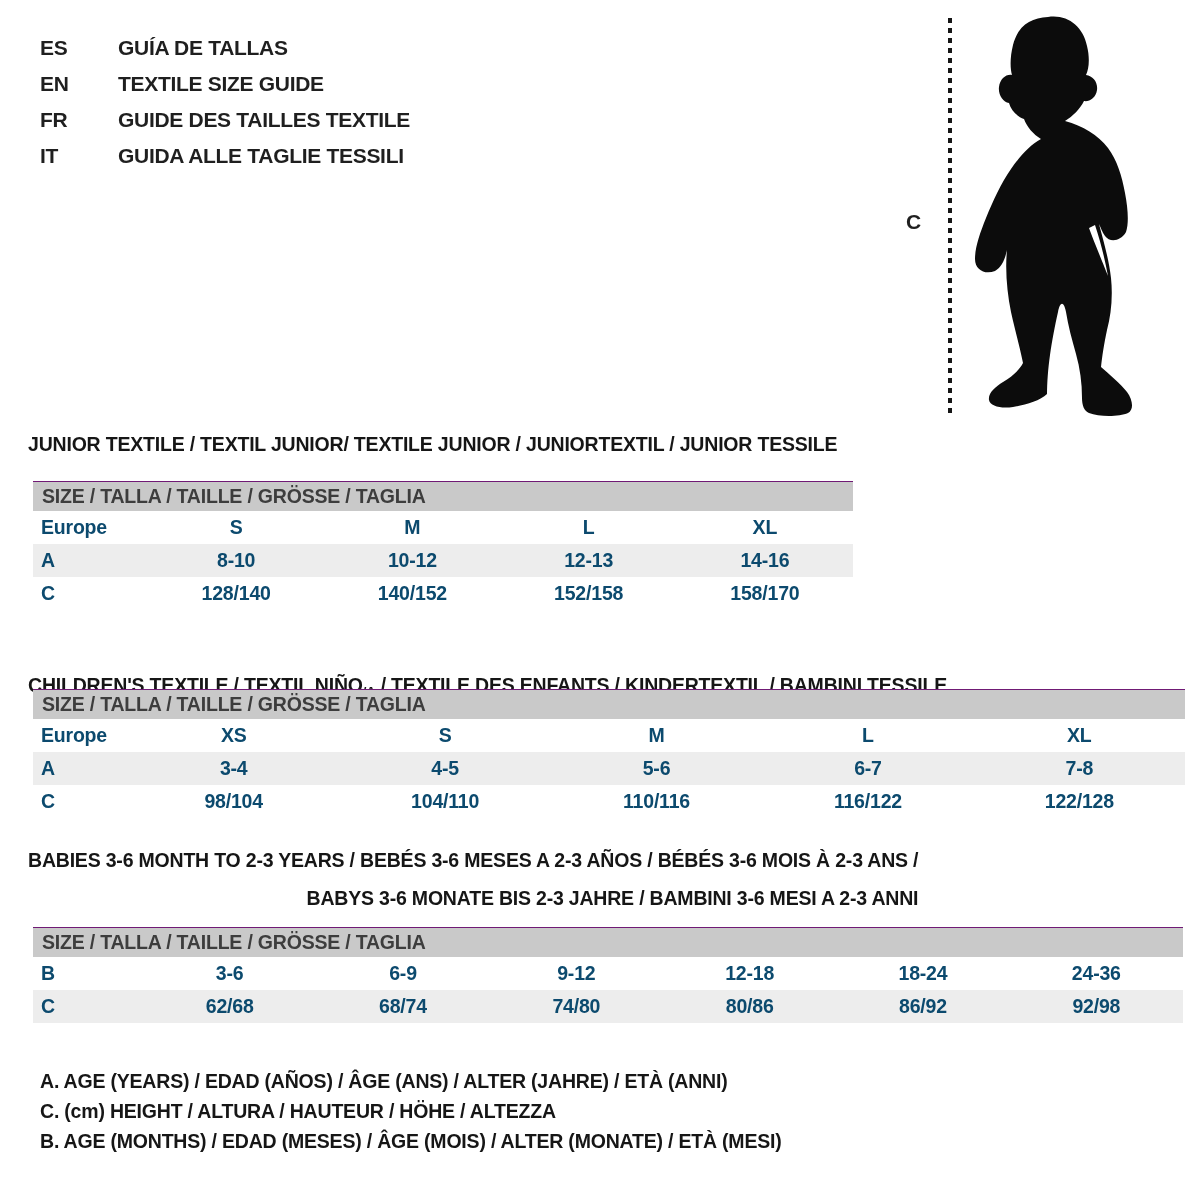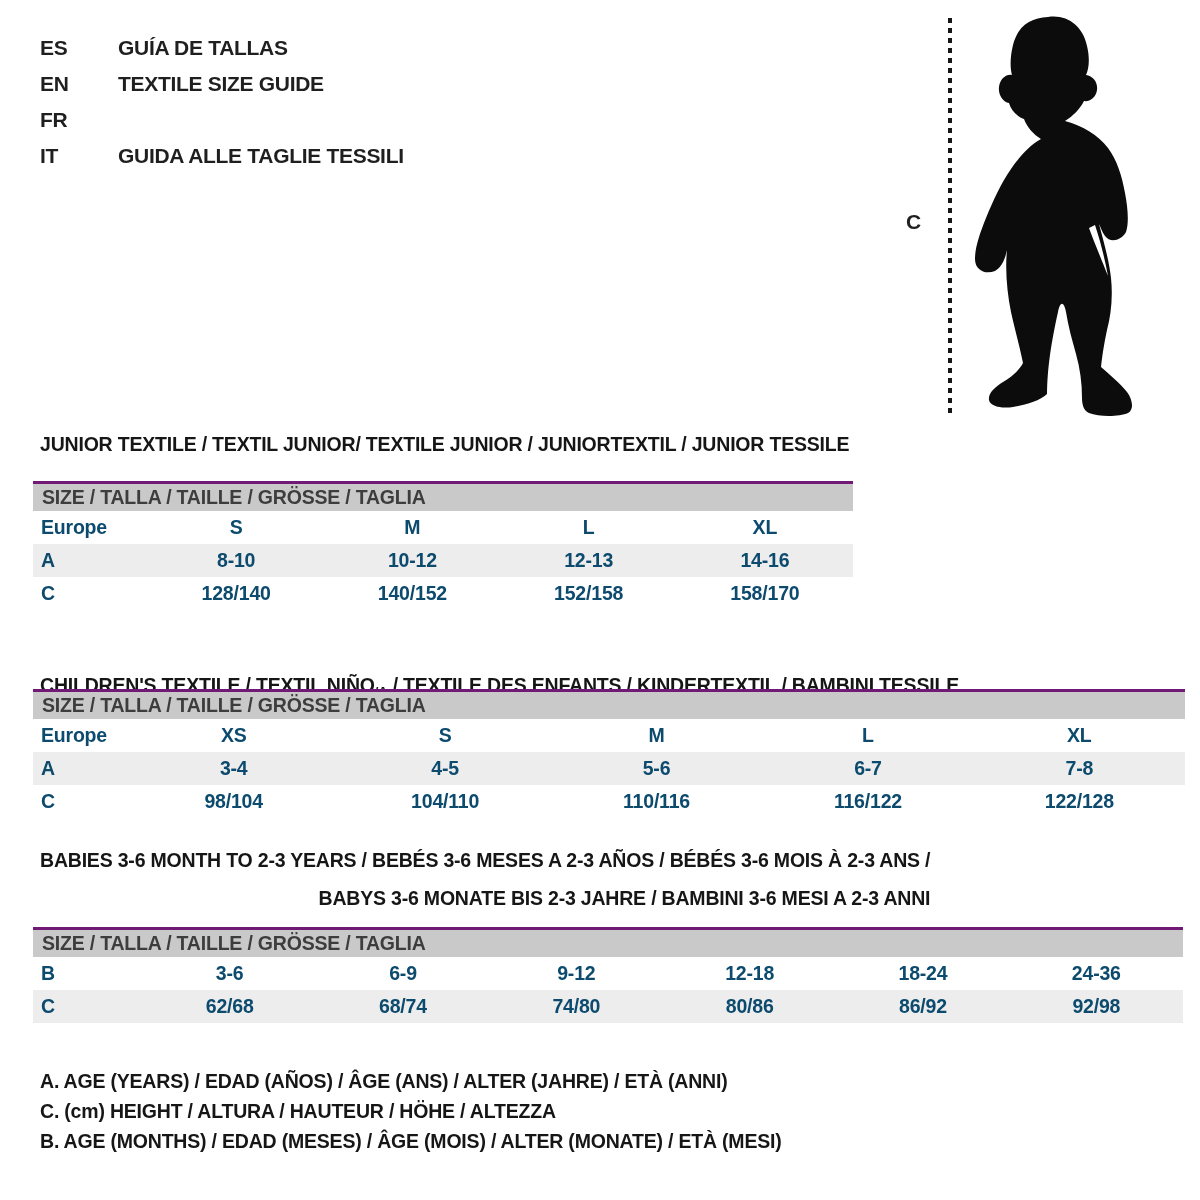--- a/index.html
+++ b/index.html
@@ -17,32 +17,32 @@
   
   .dash-line {
     position:absolute; left:948px; top:18px; width:4px; height:400px;
     background:repeating-linear-gradient(to bottom, #161616 0 5px, transparent 5px 10px);
   }
   .figure-label { position:absolute; left:906px; top:210px; font-weight:bold; font-size:21px; }
   .silhouette { position:absolute; left:962px; top:12px; }
 
   
   .sec-title {
-    position:absolute; left:40px; font-weight:bold; font-size:19.5px;
+    position:absolute; left:28px; font-weight:bold; font-size:19.5px;
     letter-spacing:-0.2px; white-space:nowrap; color:#161616;
   }
   #junior-title   { top:433px; }
   #children-title { top:641px;margin-top:33px; }
   #babies-title   { top:841px; line-height:38px;text-align:right; }
   .sub-small { font-size:13px; vertical-align:-4px; }
 
   
   .table { position:absolute; left:33px; }
   .thead {
-    height:30px; background:#c9c9c9; border-top:3px solid #701a75;
+    height:30px; background:#c9c9c9; border-top:1px solid #701a75;
     display:flex; align-items:center; padding-left:9px; box-sizing:border-box;
     font-weight:bold; font-size:19.5px; color:#3d3d3d; letter-spacing:-0.2px;
   }
   .trow { display:flex; height:33px; align-items:center; font-weight:bold; font-size:19.5px; color:#0c4a6e; letter-spacing:-0.2px; }
   .trow.alt { background:#ededed; }
   .tlabel { padding-left:8px; box-sizing:border-box; }
   .tcell  { flex:1; text-align:center; }
   #table-junior   { top:481px; width:820px; }
   #table-children { top:689px; width:1152px; }
   #table-babies   { top:927px; width:1150px; }
@@ -63,20 +63,21 @@
     <div class="lang-row">
       <span class="lang-code">ES</span>
       <span class="lang-label">GUÍA DE TALLAS</span>
     </div>
     <div class="lang-row">
       <span class="lang-code">EN</span>
       <span class="lang-label">TEXTILE SIZE GUIDE</span>
     </div>
     <div class="lang-row">
       <span class="lang-code">FR</span>
+      <span class="lang-label">GUIDE DES TAILLES TEXTILE</span>
     </div>
     <div class="lang-row">
       <span class="lang-code">IT</span>
       <span class="lang-label">GUIDA ALLE TAGLIE TESSILI</span>
     </div>
   </div>
 
   <div class="dash-line"></div>
   <div class="figure-label">C</div>
   <svg class="silhouette" width="180" height="408" viewBox="0 0 180 408">

